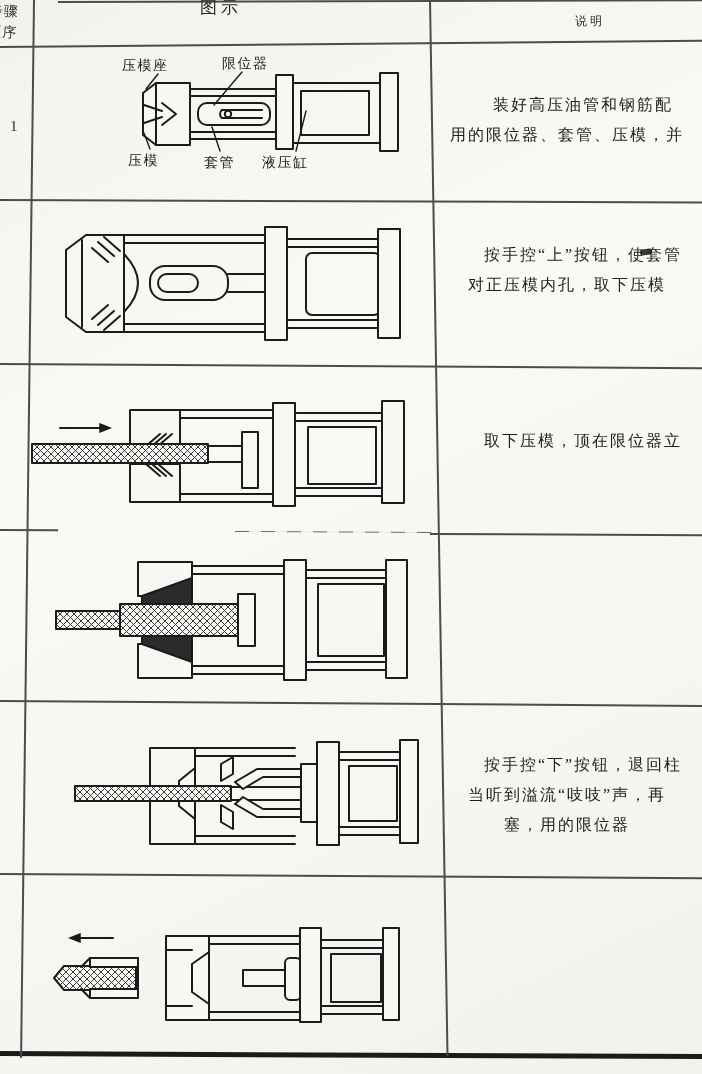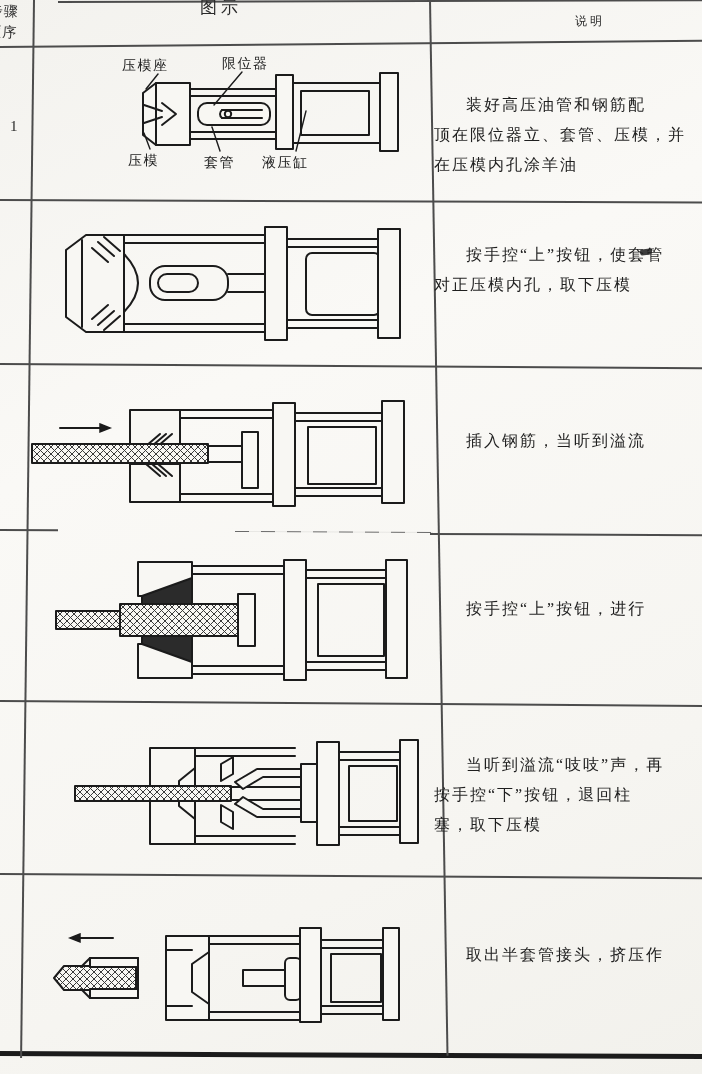--- a/index.html
+++ b/index.html
@@ -8,21 +8,21 @@
     background:linear-gradient(155deg,#f3f2ee 0%,#faf9f6 35%,#f6f5f1 75%,#f2f1ec 100%);
     font-family:"Liberation Serif","DejaVu Serif",serif;color:#232323;
   }
   .hline{position:absolute;height:1.5px;background:#4c4c4c;transform-origin:left center;}
   .vline{position:absolute;width:1.6px;background:#4c4c4c;transform-origin:top center;}
   .hline.faint{background:repeating-linear-gradient(90deg,#6a6a6a 0 14px,rgba(106,106,106,.12) 14px 26px);height:1.3px;}
   .thick{position:absolute;height:4.5px;background:#1b1b1b;transform-origin:left center;}
   .colhead{position:absolute;font-size:17px;letter-spacing:4px;color:#2a2a2a;font-weight:500;white-space:nowrap;}
   .stephead{position:absolute;font-size:14px;line-height:21px;letter-spacing:1px;color:#2e2e2e;transform:rotate(4deg);}
   .step{position:absolute;font-size:15px;color:#2a2a2a;}
-  .desc{position:absolute;left:434px;width:266px;font-size:16px;letter-spacing:2px;line-height:30px;color:#1f1f1f;font-weight:500;}
+  .desc{position:absolute;left:434px;width:266px;font-size:16px;letter-spacing:2px;line-height:30px;color:#1f1f1f;font-weight:500;text-align:center;}
   .desc div{white-space:nowrap;}
   .desc div:first-child{text-indent:2em;}
   svg.diagram{position:absolute;overflow:visible;}
   .d line,.d path,.d rect,.d polyline,.d circle{stroke:#1b1b1b;stroke-width:2;fill:none;stroke-linejoin:round;stroke-linecap:round;}
   .d polygon{stroke:#1b1b1b;stroke-width:1.5;fill:#1b1b1b;}
   .d .fillp{fill:#f8f7f3;}
   .d .dark{fill:#2b2b2b;stroke:#1b1b1b;}
   .d .hatch{fill:url(#xh);}
   .d .leader{stroke-width:1.4;}
   .lbl{font-size:14px;letter-spacing:1.5px;fill:#1d1d1d;font-weight:500;font-family:"Liberation Serif","DejaVu Serif",serif;}
@@ -102,22 +102,21 @@
       <line class="leader" x1="196" y1="98" x2="206" y2="58"></line>
     </g>
     <text class="lbl" x="22" y="17">压模座</text>
     <text class="lbl" x="122" y="15">限位器</text>
     <text class="lbl" x="28" y="112">压模</text>
     <text class="lbl" x="104" y="114">套管</text>
     <text class="lbl" x="162" y="114">液压缸</text>
   </svg>
   <div class="desc" style="top:90px;">
       <div>装好高压油管和钢筋配</div>
-      <div>顶在限位器立、套管、压模，并</div>
-      <div>在压模内孔涂羊油</div>
+      <div>用的限位器、套管、压模，并</div>
     </div>
 
   <svg class="diagram d" style="left:58px;top:222px;" width="350" height="122" viewBox="0 0 350 122">
     <g>
       <path class="fillp" d="M8,28 L28,13 L66,13 L66,110 L28,110 L8,95 Z"></path>
       <line x1="24" y1="18" x2="24" y2="105"></line>
       <path d="M66,32 Q94,61 66,90"></path>
       <line x1="40" y1="20" x2="56" y2="34"></line>
       <line x1="34" y1="26" x2="50" y2="40"></line>
       <line x1="46" y1="15" x2="62" y2="29"></line>
@@ -181,21 +180,21 @@
       <rect class="fillp" x="243" y="5" width="22" height="103"></rect>
       <line x1="265" y1="15" x2="352" y2="15"></line>
       <line x1="265" y1="23" x2="352" y2="23"></line>
       <line x1="265" y1="98" x2="352" y2="98"></line>
       <line x1="265" y1="90" x2="352" y2="90"></line>
       <rect x="278" y="29" width="68" height="57"></rect>
       <rect class="fillp" x="352" y="3" width="22" height="102"></rect>
     </g>
   </svg>
   <div class="desc" style="top:426px;">
-      <div>插入钢筋，当听到溢流</div>
+      <div>取下压模，顶在限位器立</div>
     </div>
 
   <svg class="diagram d" style="left:32px;top:558px;" width="382" height="124" viewBox="0 0 382 124">
     <g>
       <rect class="fillp" x="106" y="4" width="54" height="34"></rect>
       <path class="dark" d="M110,38 L160,20 L160,46 L110,46 Z"></path>
       <rect class="fillp" x="106" y="86" width="54" height="34"></rect>
       <path class="dark" d="M110,86 L160,104 L160,78 L110,78 Z"></path>
     </g>
     <rect class="hatch" x="24" y="53" width="66" height="18"></rect>
@@ -211,21 +210,20 @@
       <rect class="fillp" x="252" y="2" width="22" height="120"></rect>
       <line x1="274" y1="12" x2="354" y2="12"></line>
       <line x1="274" y1="20" x2="354" y2="20"></line>
       <line x1="274" y1="112" x2="354" y2="112"></line>
       <line x1="274" y1="104" x2="354" y2="104"></line>
       <rect x="286" y="26" width="66" height="72"></rect>
       <rect class="fillp" x="354" y="2" width="21" height="118"></rect>
     </g>
   </svg>
   <div class="desc" style="top:594px;">
-      <div>按手控“上”按钮，进行</div>
     </div>
 
   <svg class="diagram d" style="left:45px;top:736px;" width="375" height="115" viewBox="0 0 375 115">
     <g>
       <rect class="fillp" x="105" y="12" width="45" height="96"></rect>
       <path d="M150,32 L134,45 L134,70 L150,83"></path>
     </g>
     <rect class="hatch" x="30" y="50" width="156" height="15"></rect>
     <g>
       <line x1="150" y1="12" x2="250" y2="12"></line>
@@ -245,23 +243,23 @@
       <rect class="fillp" x="272" y="6" width="22" height="103"></rect>
       <line x1="294" y1="16" x2="355" y2="16"></line>
       <line x1="294" y1="24" x2="355" y2="24"></line>
       <line x1="294" y1="99" x2="355" y2="99"></line>
       <line x1="294" y1="91" x2="355" y2="91"></line>
       <rect x="304" y="30" width="48" height="55"></rect>
       <rect class="fillp" x="355" y="4" width="18" height="103"></rect>
     </g>
   </svg>
   <div class="desc" style="top:750px;">
+      <div>按手控“下”按钮，退回柱</div>
       <div>当听到溢流“吱吱”声，再</div>
-      <div>按手控“下”按钮，退回柱</div>
-      <div>塞，取下压模</div>
+      <div>塞，用的限位器</div>
     </div>
 
   <svg class="diagram d" style="left:38px;top:916px;" width="362" height="112" viewBox="0 0 362 112">
     <g>
       <line x1="42" y1="22" x2="75" y2="22"></line>
       <polygon points="42,18 32,22 42,26"></polygon>
     </g>
     <g>
       <path class="hatch" d="M16,62 L26,50 L98,50 L98,74 L26,74 Z"></path>
       <rect class="fillp" x="52" y="42" width="48" height="9"></rect>
@@ -288,16 +286,15 @@
       <rect class="fillp" x="262" y="12" width="21" height="94"></rect>
       <line x1="283" y1="24" x2="345" y2="24"></line>
       <line x1="283" y1="32" x2="345" y2="32"></line>
       <line x1="283" y1="98" x2="345" y2="98"></line>
       <line x1="283" y1="90" x2="345" y2="90"></line>
       <rect x="293" y="38" width="50" height="48"></rect>
       <rect class="fillp" x="345" y="12" width="16" height="92"></rect>
     </g>
   </svg>
   <div class="desc" style="top:940px;">
-      <div>取出半套管接头，挤压作</div>
     </div>
 
 </div>
 
 </body></html>

